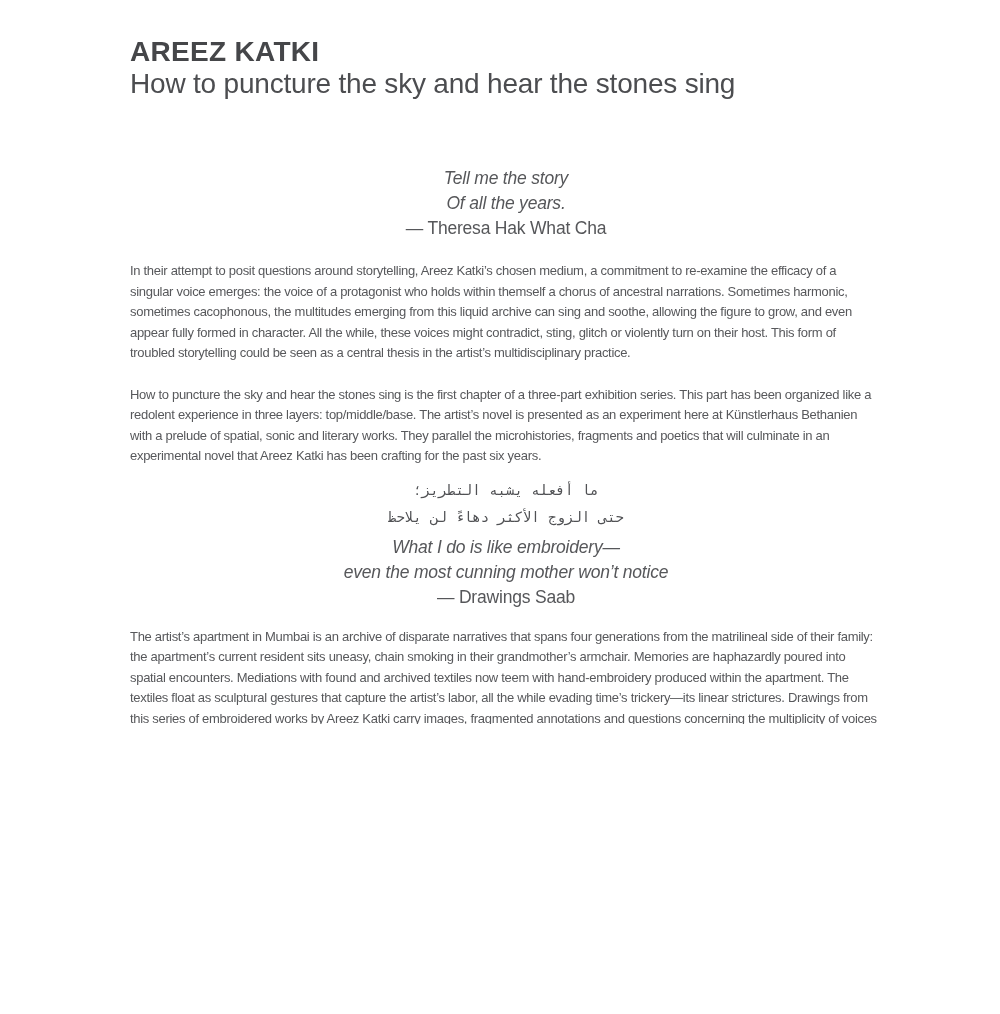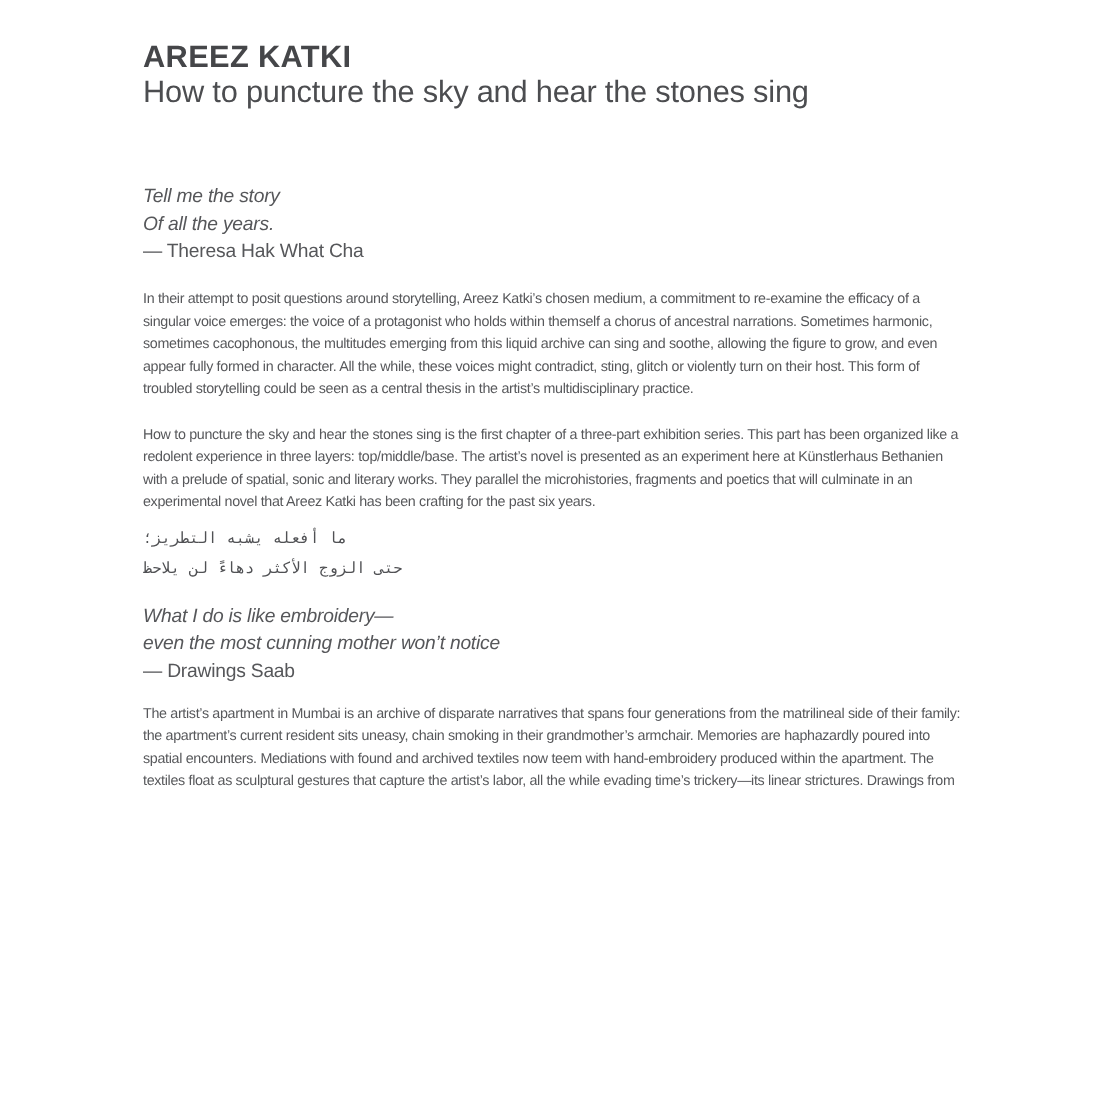--- a/index.html
+++ b/index.html
@@ -29,21 +29,21 @@
   .exhibition-title {
     margin: 0;
     font-size: 28px;
     line-height: 32px;
     font-weight: 400;
     letter-spacing: -0.2px;
     color: #4c4d50;
   }
   .epigraph {
     margin: 66px 0 0 0;
-    text-align: left;
+    text-align: center;
     font-size: 17.5px;
     line-height: 25px;
     color: #56575a;
   }
   .quote-line {
     font-style: italic;
     letter-spacing: -0.2px;
   }
   .attribution {
     font-style: normal;
@@ -65,21 +65,21 @@
   }
   .arabic-line {
     direction: rtl;
     font-family: "DejaVu Sans Mono", "DejaVu Sans", monospace;
     font-style: normal;
     font-size: 14px;
     line-height: 27px;
     color: #505154;
   }
   .translation-block {
-    margin-top: 16px;
+    margin-top: 4px;
   }
   .paragraph-3 {
     margin-top: 17px;
   }
 </style>
 </head>
 <body>
 
 <div class="page">
 

